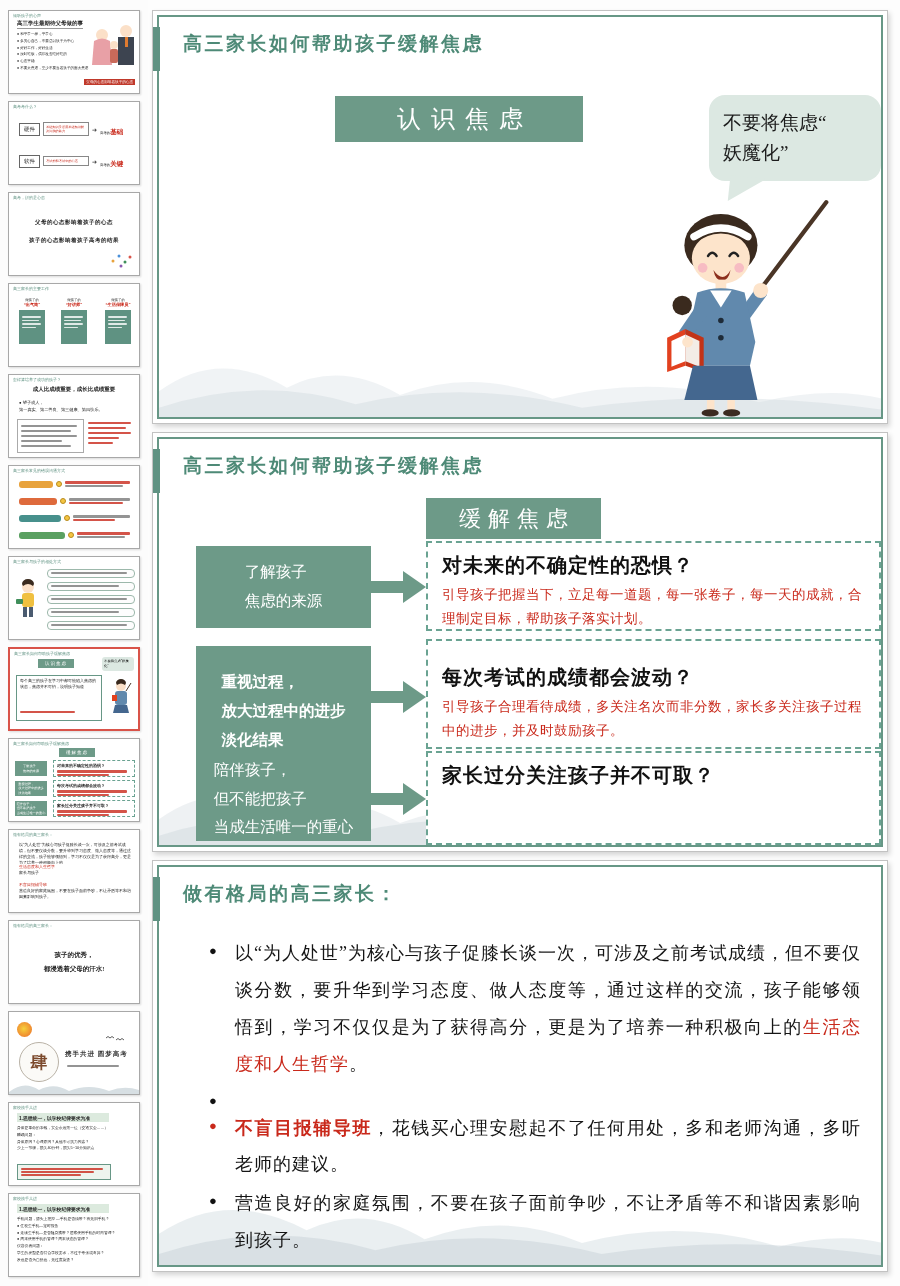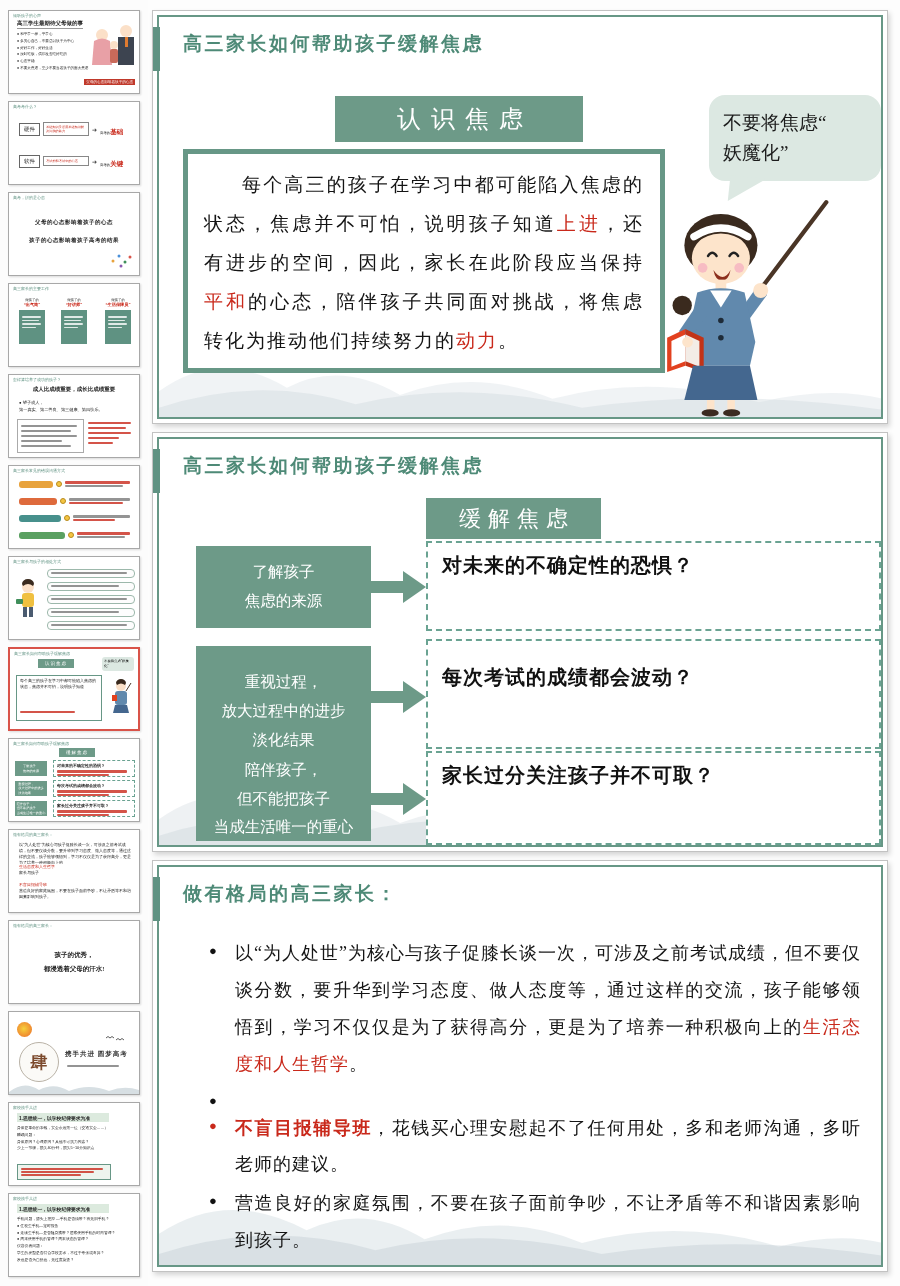--- a/index.html
+++ b/index.html
@@ -45,23 +45,23 @@
     padding:12px 16px;z-index:3;}
   .txtbox p{font-size:19px;line-height:2.05;text-align:justify;color:#141414;letter-spacing:2px;
     text-indent:2em;font-family:"Liberation Serif",serif;}
   .teacher{position:absolute;left:512px;top:168px;width:172px;height:240px;z-index:2;}
 
   
   .chip2{position:absolute;left:273px;top:65px;width:175px;height:41px;background:#6d9a88;color:#fff;
     font-size:22px;letter-spacing:7px;padding-left:7px;display:flex;align-items:center;justify-content:center;
     font-family:"Liberation Serif",serif;z-index:3;}
   .lbox{position:absolute;left:43px;width:175px;background:#6d9a88;color:#fff;display:flex;align-items:center;
-    justify-content:center;text-align:center;font-size:15.5px;line-height:1.85;white-space:pre-line;
+    justify-content:center;text-align:left;font-size:15.5px;line-height:1.85;white-space:pre-line;
     font-family:"Liberation Serif",serif;z-index:3;}
-  .lb1{top:113px;height:82px;}.lb2{top:213px;height:131px;}.lb3{top:324px;height:84px;}
+  .lb1{top:113px;height:82px;}.lb2{top:213px;height:131px;font-weight:bold;}.lb3{top:324px;height:84px;}
   .rbox{position:absolute;left:273px;width:455px;border:2px dashed #6aa392;background:#fff;
     padding:9px 14px;z-index:3;}
   .rb1{top:108px;height:90px;}.rb2{top:206px;height:110px;}.rb3{top:318px;height:94px;}
   .rb2 .q{margin-top:14px;}
   .q{font-size:20px;font-weight:bold;color:#111;letter-spacing:1px;font-family:"Liberation Serif",serif;}
   .a{font-size:13.5px;line-height:1.8;margin-top:4px;letter-spacing:.5px;font-family:"Liberation Serif",serif;}
   .arr{position:absolute;left:218px;width:55px;height:32px;z-index:3;}
   .arr .sh{position:absolute;left:0;top:10px;width:32px;height:12px;background:#6d9a88;}
   .arr .hd{position:absolute;left:32px;top:0;width:0;height:0;border-top:16px solid transparent;
     border-bottom:16px solid transparent;border-left:23px solid #6d9a88;}
@@ -407,23 +407,20 @@
       <div class="tab"></div>
       <h2 class="stitle">高三家长如何帮助孩子缓解焦虑</h2>
 
       <div class="chip1">认识焦虑</div>
 
       <div class="bubble">
         <div>不要将焦虑“</div>
         <div>妖魔化”</div>
       </div>
 
-      <div class="txtbox">
-        <p><span>每个高三的孩子在学习中都可能陷入焦虑的状态，焦虑并不可怕，说明孩子知道</span><span class="red">上进</span><span>，还有进步的空间，因此，家长在此阶段应当保持</span><span class="red">平和</span><span>的心态，陪伴孩子共同面对挑战，将焦虑转化为推动他们持续努力的</span><span class="red">动力</span><span>。</span></p>
-      </div>
 
       <svg class="teacher" viewBox="0 0 160 220">
         <line x1="88" y1="102" x2="150" y2="20" stroke="#4a3526" stroke-width="4" stroke-linecap="round"></line>
         <circle cx="16" cy="116" r="9" fill="#3a2a1e"></circle>
         <ellipse cx="52" cy="60" rx="34" ry="29" fill="#3a2a1e"></ellipse>
         <ellipse cx="52" cy="72" rx="27" ry="24" fill="#fde4cb"></ellipse>
         <path d="M25 60 Q52 38 79 60 L79 50 Q52 34 25 50 Z" fill="#3a2a1e"></path>
         <path d="M27 52 Q52 36 77 52" stroke="#fff" stroke-width="7" fill="none" stroke-linecap="round"></path>
         <path d="M40 70 q4 -6 8 0" stroke="#222" stroke-width="2.2" fill="none" stroke-linecap="round"></path>
         <path d="M60 70 q4 -6 8 0" stroke="#222" stroke-width="2.2" fill="none" stroke-linecap="round"></path>
@@ -464,31 +461,33 @@
       <div class="chip2">缓解焦虑</div>
 
       <div class="lbox lb1">了解孩子
 焦虑的来源</div>
       <div class="arr ar1">
           <div class="sh"></div>
           <div class="hd"></div>
         </div>
       <div class="rbox rb1">
         <div class="q">对未来的不确定性的恐惧？</div>
+        <div class="a red">引导孩子把握当下，立足每一道题，每一张卷子，每一天的成就，合理制定目标，帮助孩子落实计划。</div>
       </div>
 
       <div class="lbox lb2">重视过程，
 放大过程中的进步
 淡化结果</div>
       <div class="arr ar2">
           <div class="sh"></div>
           <div class="hd"></div>
         </div>
       <div class="rbox rb2">
         <div class="q">每次考试的成绩都会波动？</div>
+        <div class="a red">引导孩子合理看待成绩，多关注名次而非分数，家长多关注孩子过程中的进步，并及时鼓励孩子。</div>
       </div>
 
       <div class="lbox lb3">陪伴孩子，
 但不能把孩子
 当成生活唯一的重心</div>
       <div class="arr ar3">
           <div class="sh"></div>
           <div class="hd"></div>
         </div>
       <div class="rbox rb3">

